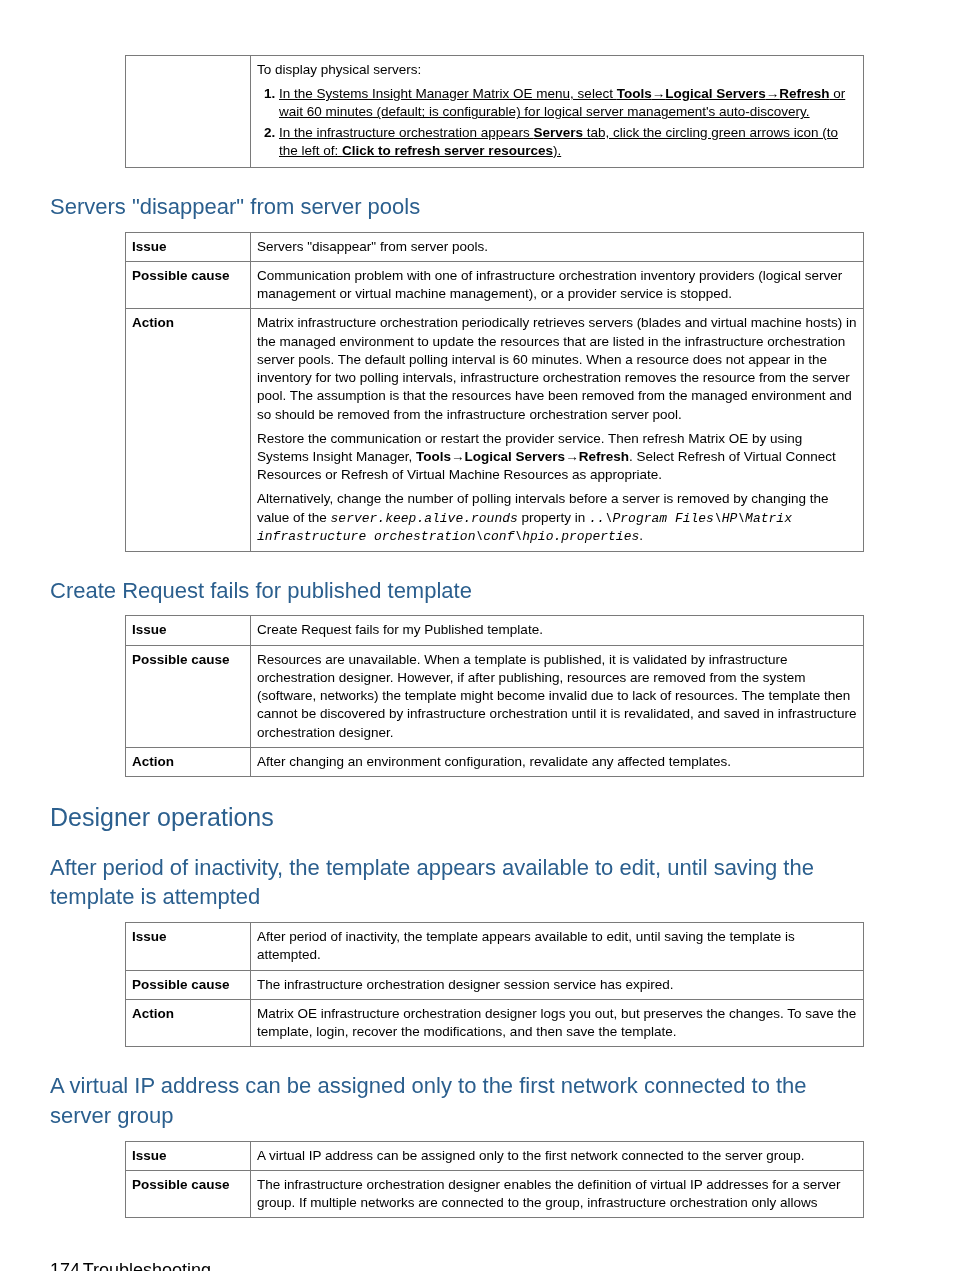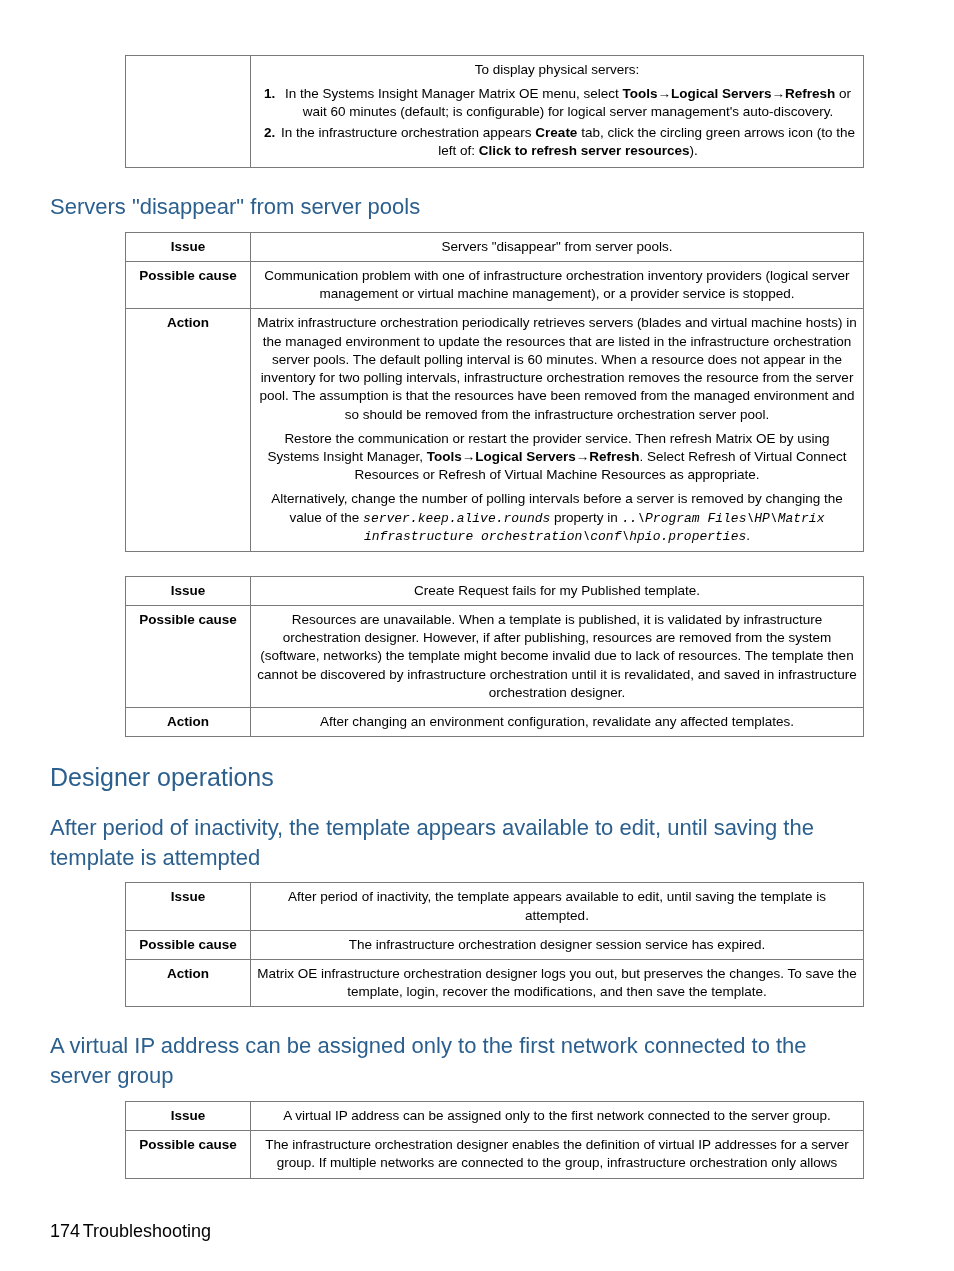--- a/index.html
+++ b/index.html
@@ -19,21 +19,20 @@
     box-sizing: border-box;
     width: 954px;
   }
   .indent {
     margin-left: 75px;
   }
   table.issue {
     border-collapse: collapse;
     width: 100%;
     margin-bottom: 24px;
-    text-align: center;
   }
   table.issue td {
     border: 1px solid #7a7a7a;
     padding: 5px 6px 5px 6px;
     vertical-align: top;
     font-size: 13.5px;
   }
   table.issue td.label {
     width: 112px;
     font-weight: bold;
@@ -54,20 +53,21 @@
     font-family: "Courier New", monospace;
     font-size: 13px;
     font-style: italic;
   }
   ol.steps {
     margin: 2px 0 2px 0;
     padding-left: 22px;
   }
   ol.steps li {
     margin-bottom: 2px;
+    text-decoration: underline;
   }
   ol.steps li::marker {
     font-weight: bold;
   }
   b { font-weight: bold; }
   .cellpara { margin: 0 0 6px 0; }
   .cellpara:last-child { margin-bottom: 0; }
   .toptable { margin-bottom: 18px; }
   .footer {
     margin-top: 40px;
@@ -85,21 +85,21 @@
       <tbody>
           <tr>
         <td class="label"></td>
         <td>
           <div class="cellpara">To display physical servers:</div>
           <ol class="steps">
             <li>
               <span>In the Systems Insight Manager Matrix OE menu, select </span><b>Tools</b><span>→</span><b>Logical Servers</b><span>→</span><b>Refresh</b><span> or wait 60 minutes (default; is configurable) for logical server management's auto-discovery.</span>
             </li>
             <li>
-              <span>In the infrastructure orchestration appears </span><b>Create</b><span> tab, click the circling green arrows icon (to the left of: </span><b>Click to refresh server resources</b><span>).</span>
+              <span>In the infrastructure orchestration appears </span><b>Servers</b><span> tab, click the circling green arrows icon (to the left of: </span><b>Click to refresh server resources</b><span>).</span>
             </li>
           </ol>
         </td>
       </tr>
     </tbody>
       </table>
   </div>
 
   <h2 class="sec">Servers "disappear" from server pools</h2>
   <div class="indent">
@@ -122,20 +122,21 @@
           </p>
           <p class="cellpara">
             <span>Alternatively, change the number of polling intervals before a server is removed by changing the value of the </span><span class="code">server.keep.alive.rounds</span><span> property in </span><span class="code">..\Program Files\HP\Matrix infrastructure orchestration\conf\hpio.properties</span><span>.</span>
           </p>
         </td>
       </tr>
     </tbody>
       </table>
   </div>
 
+  <h2 class="sec">Create Request fails for published template</h2>
   <div class="indent">
     <table class="issue">
       <tbody>
           <tr>
         <td class="label">Issue</td>
         <td>Create Request fails for my Published template.</td>
       </tr>
       <tr>
         <td class="label">Possible cause</td>
         <td>Resources are unavailable. When a template is published, it is validated by infrastructure orchestration designer. However, if after publishing, resources are removed from the system (software, networks) the template might become invalid due to lack of resources. The template then cannot be discovered by infrastructure orchestration until it is revalidated, and saved in infrastructure orchestration designer.</td>

